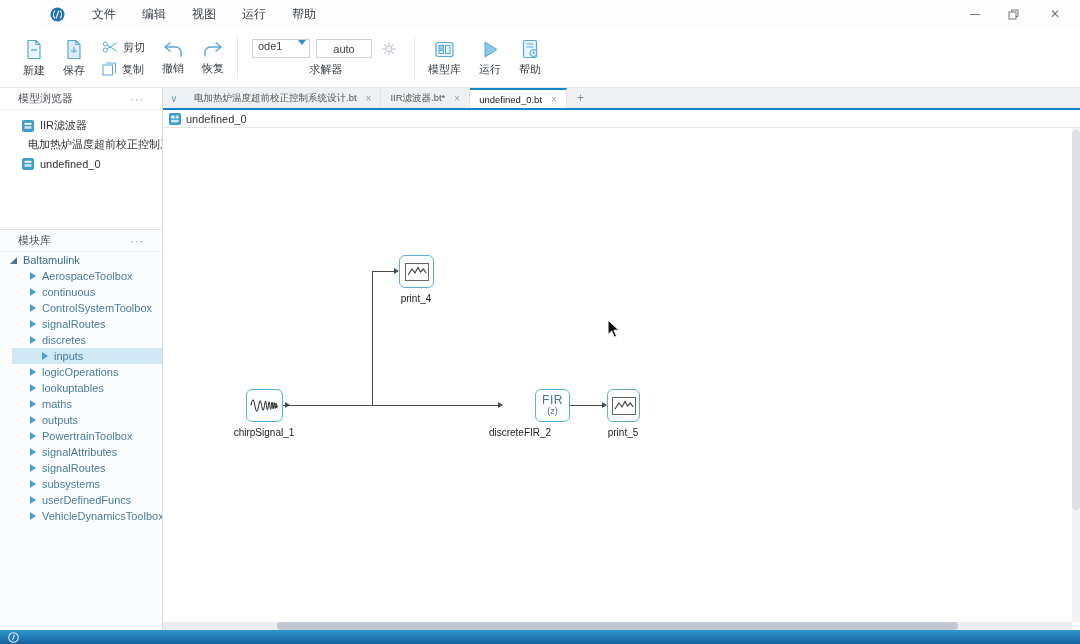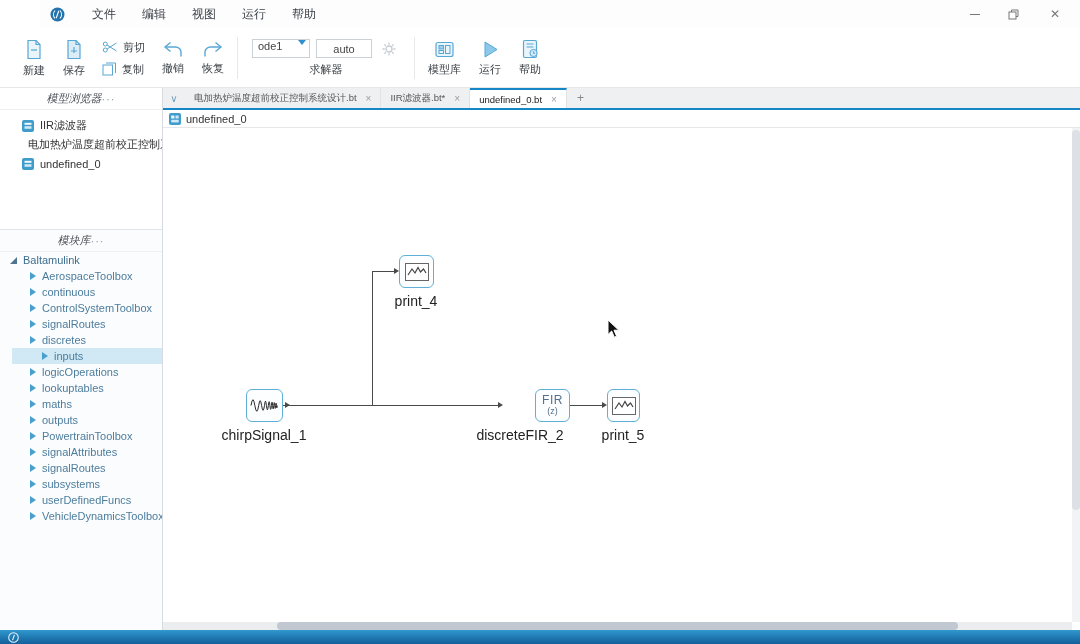--- a/index.html
+++ b/index.html
@@ -28,21 +28,21 @@
   .tlabel { color:#3b4045; }
   .tdivider { width:1px; background:#e6e9ec; margin:6px 4px; }
   .gear { display:flex; align-items:center; padding:0 4px; }
 
   
   .main { display:flex; height:542px; }
 
   
   .sidebar { width:163px; border-right:1px solid #d8dbe0; display:flex; flex-direction:column; background:#fff; }
   .panel-top { height:142px; border-bottom:1px solid #e2e5e8; }
-  .panel-head { height:22px; display:flex; align-items:center; justify-content:center; padding:0 18px; font-size:11px; color:#4a4f57; border-bottom:1px solid #eef0f2;font-style:italic; }
+  .panel-head { height:22px; display:flex; align-items:center; justify-content:space-between; padding:0 18px; font-size:11px; color:#4a4f57; border-bottom:1px solid #eef0f2; }
   .dots { color:#9aa0a6; letter-spacing:1px; font-size:11px; }
   .mb-item { display:flex; align-items:center; gap:6px; height:19px; padding:0 0 0 22px; font-size:11px; color:#333; white-space:nowrap; overflow:hidden; }
   .mb-items { padding-top:6px; }
   .panel-bottom { flex:1; background:#fbfcfd; display:flex; flex-direction:column; overflow:hidden; }
   .searchbox { margin:5px 8px; height:20px; border:1px solid #ccd1d6; border-radius:2px; background:#fff; display:flex; align-items:center; padding:0 5px; }
   .searchbox input { flex:1; border:none; outline:none; font-size:11px; color:#555; background:transparent; font-family:"Liberation Sans",sans-serif; }
   .searchbox input::placeholder { color:#a3a8ae; }
   .tree { font-size:11px; color:#4c7d9e; }
   .trow { display:flex; align-items:center; gap:6px; height:16px; padding-left:30px; white-space:nowrap; }
   .trow.root { padding-left:10px; color:#3d6e90; }
@@ -61,21 +61,21 @@
   .tab.active { background:#fff; color:#222; border-top:2px solid #1687c6; }
   .newtab { display:flex; align-items:center; padding:0 10px; color:#888; font-size:12px; }
 
   
   .breadcrumb { height:18px; background:#fff; border-bottom:1px solid #e5e7ea; display:flex; align-items:center; gap:5px; padding:0 6px; font-size:11px; color:#333; }
   .bc-icon { width:12px; height:12px; flex:0 0 auto; }
 
   
   .canvas { position:relative; flex:1; background:#fff; overflow:hidden; }
   .block { position:absolute; border:1.6px solid #5fb0d8; border-radius:6px; background:#fdfeff; display:flex; flex-direction:column; align-items:center; justify-content:center; }
-  .blabel { position:absolute; font-size:14px; color:#222; transform:translateX(-50%); white-space:nowrap; }
+  .blabel { position:absolute; font-size:10px; color:#222; transform:translateX(-50%); white-space:nowrap; }
   .fir-text { font-size:12px; color:#55708a; line-height:11px; letter-spacing:0.5px; }
   .fir-sub { font-size:9px; color:#55708a; line-height:10px; }
   .wire { position:absolute; background:#4a4a4a; }
   .arr { position:absolute; width:0; height:0; border-left:5px solid #4a4a4a; border-top:3.5px solid transparent; border-bottom:3.5px solid transparent; }
   .hscroll { position:absolute; left:0; bottom:0; width:909px; height:8px; background:#ecedef; }
   .hthumb { position:absolute; left:114px; top:0; width:681px; height:8px; border-radius:4px; background:#c2c8d2; }
   .vscroll { position:absolute; right:0; top:0; width:8px; height:494px; background:#f2f3f5; }
   .vthumb { position:absolute; top:2px; left:0; width:8px; height:380px; border-radius:4px; background:#dde0e4; }
   .cursor { position:absolute; }
 

